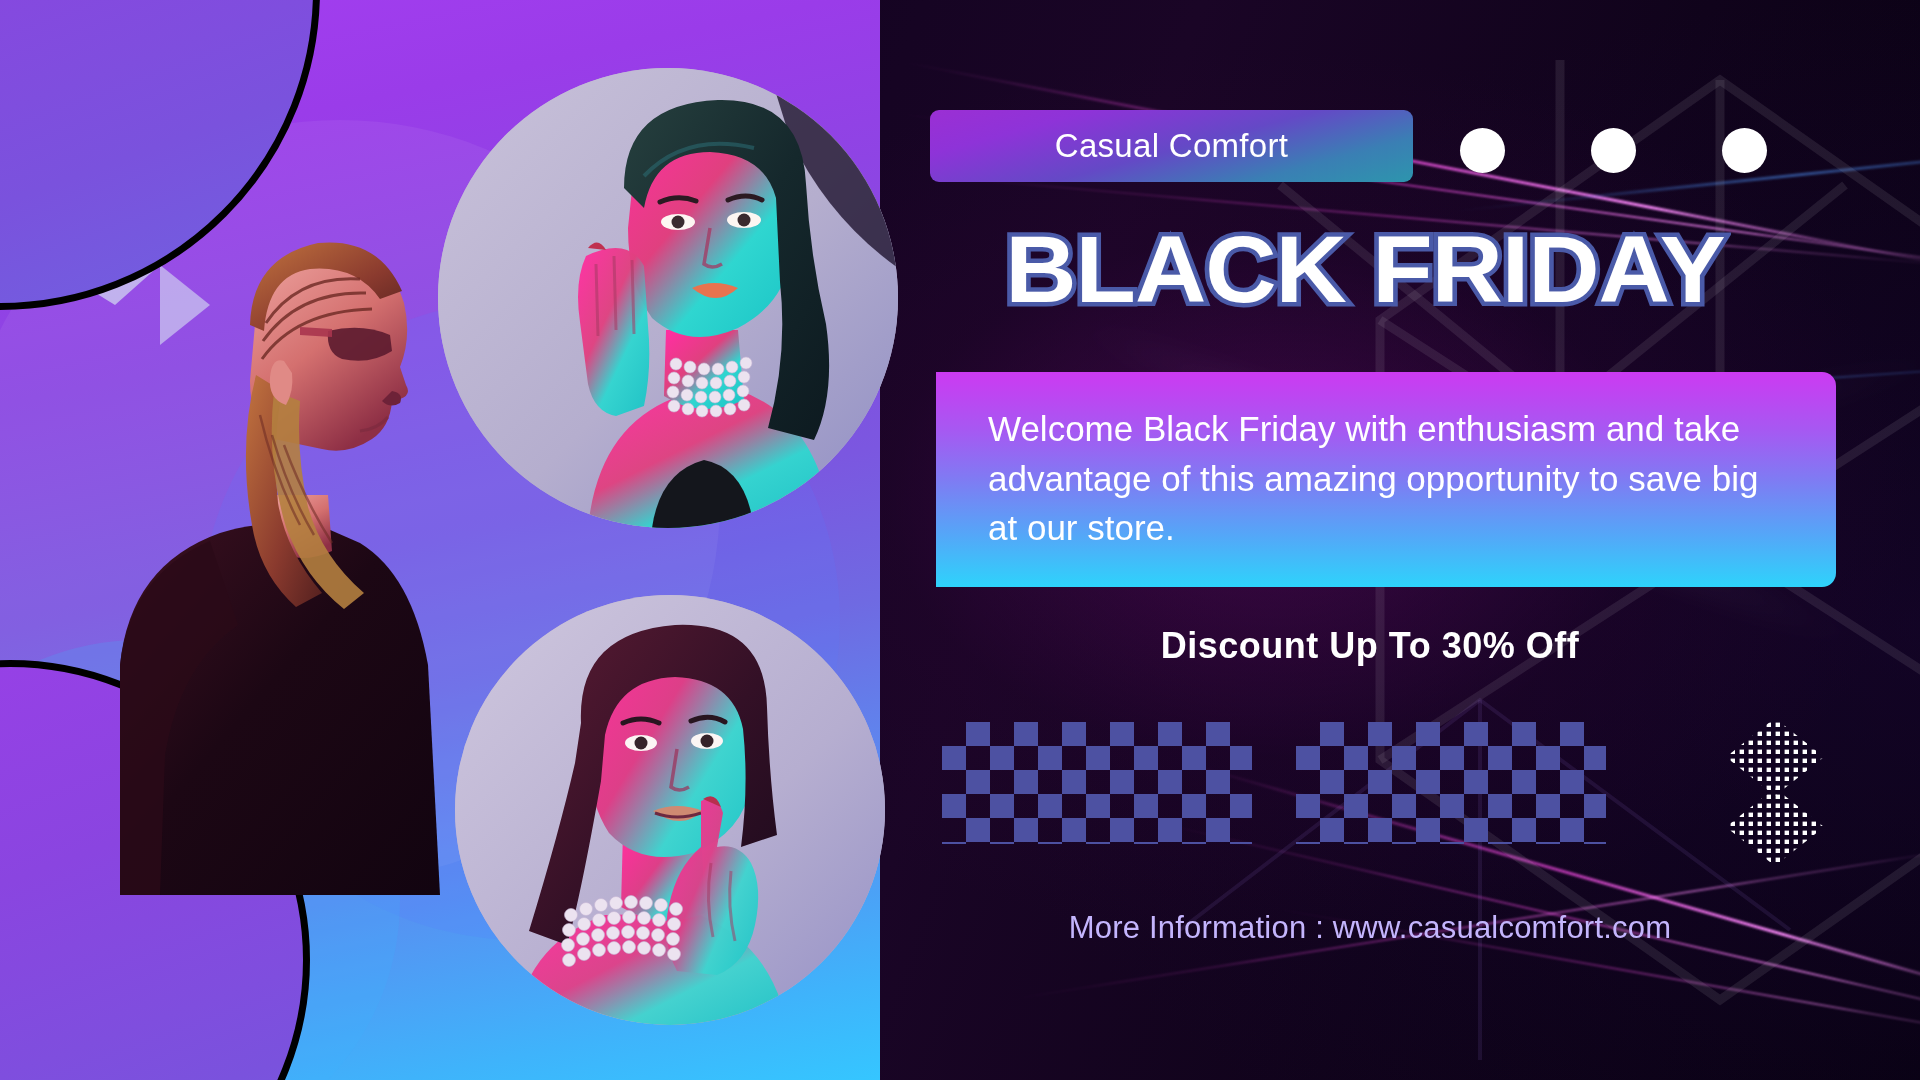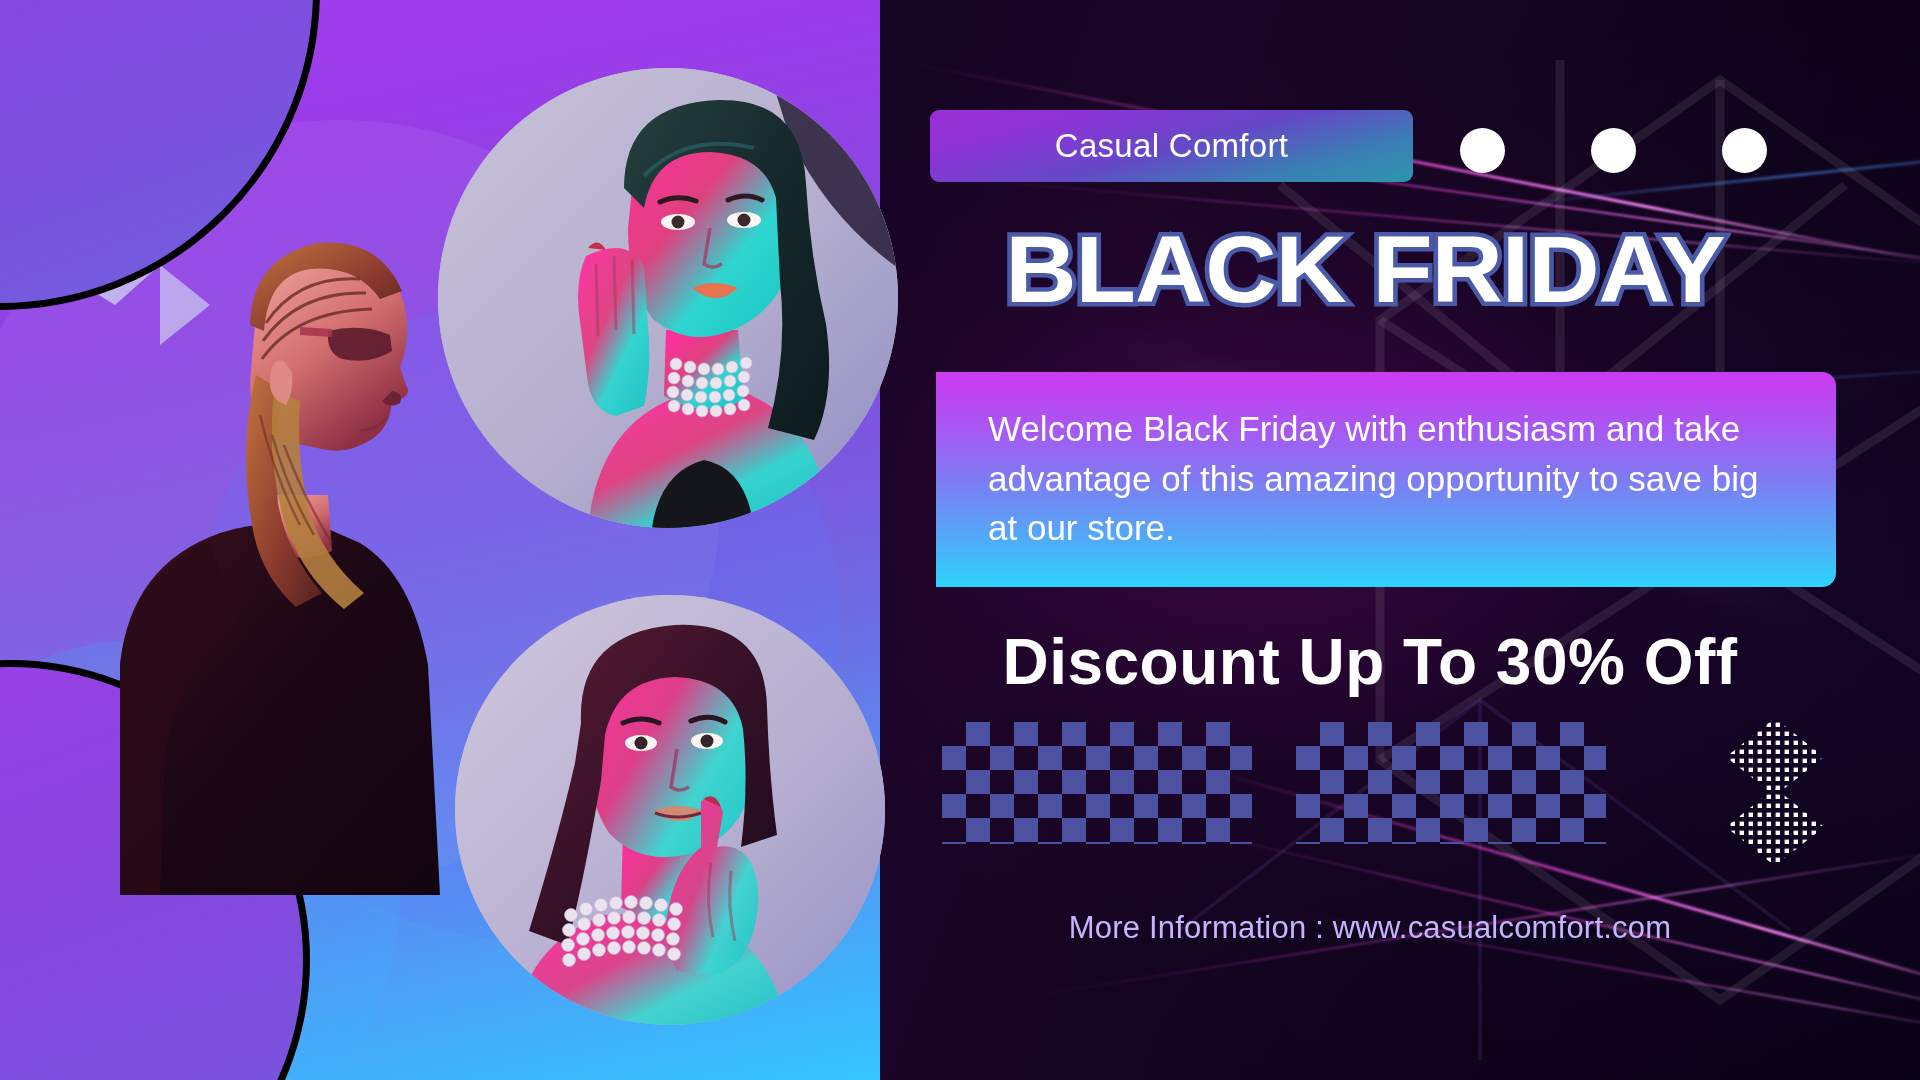--- a/index.html
+++ b/index.html
@@ -95,21 +95,21 @@
     position:absolute; left:-26px; top:372px; width:900px; height:215px;
     border-radius:0 14px 14px 0;
     background:linear-gradient(180deg,#cc3af2 0%,#a857f2 26%,#7f7bf3 50%,#54a7f8 76%,#2ed3fb 100%);
     padding:32px 40px 0 52px;
     margin-left:32px;
   }
   .desc p{ color:#fff; font-size:35px; line-height:1.42; }
 
   .discount{
     position:absolute; left:0; top:625px; width:880px;
-    color:#fff; font-size:64px; font-weight:bold; letter-spacing:.5px;
+    color:#fff; font-size:36px; font-weight:bold; letter-spacing:.5px;
     text-align:center;
   }
 
   .checks{ position:absolute; left:12px; top:722px; display:flex; gap:44px; }
   .check-grid{
     width:310px; height:122px;
     background-image:
       linear-gradient(45deg,#4d51a2 25%, transparent 25%, transparent 75%, #4d51a2 75%),
       linear-gradient(45deg,#4d51a2 25%, transparent 25%, transparent 75%, #4d51a2 75%);
     background-size:48px 48px;

